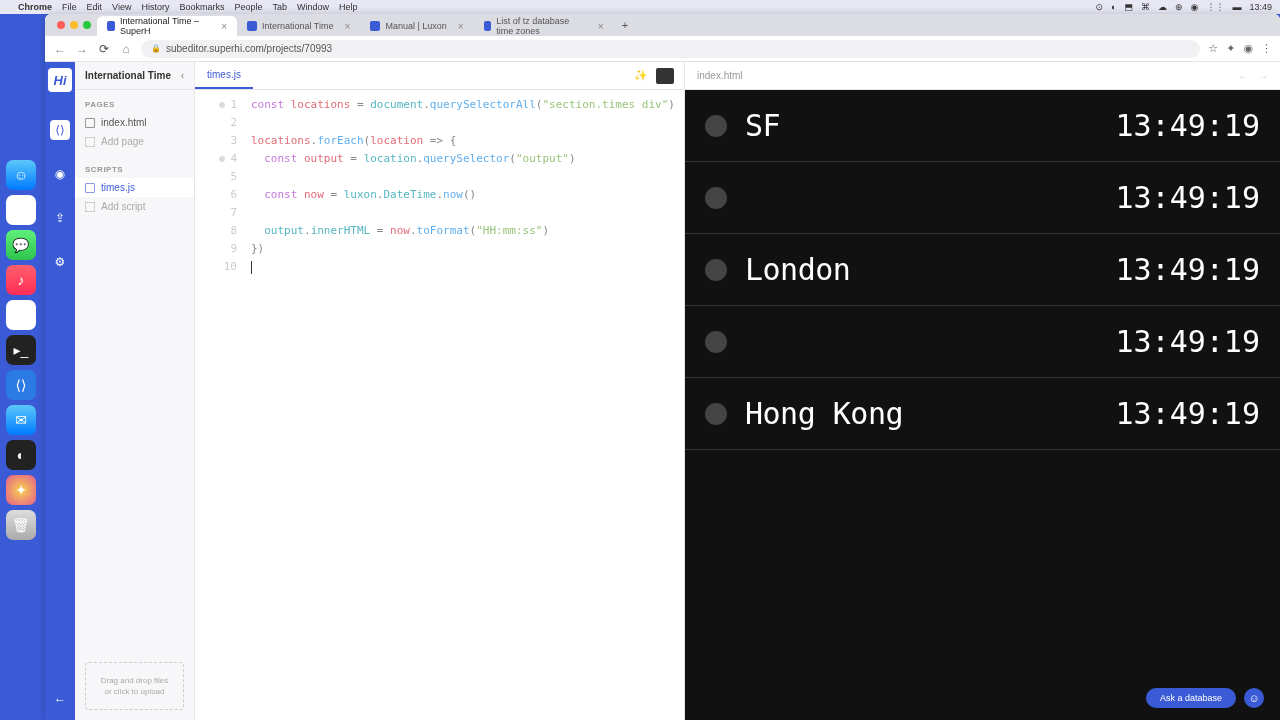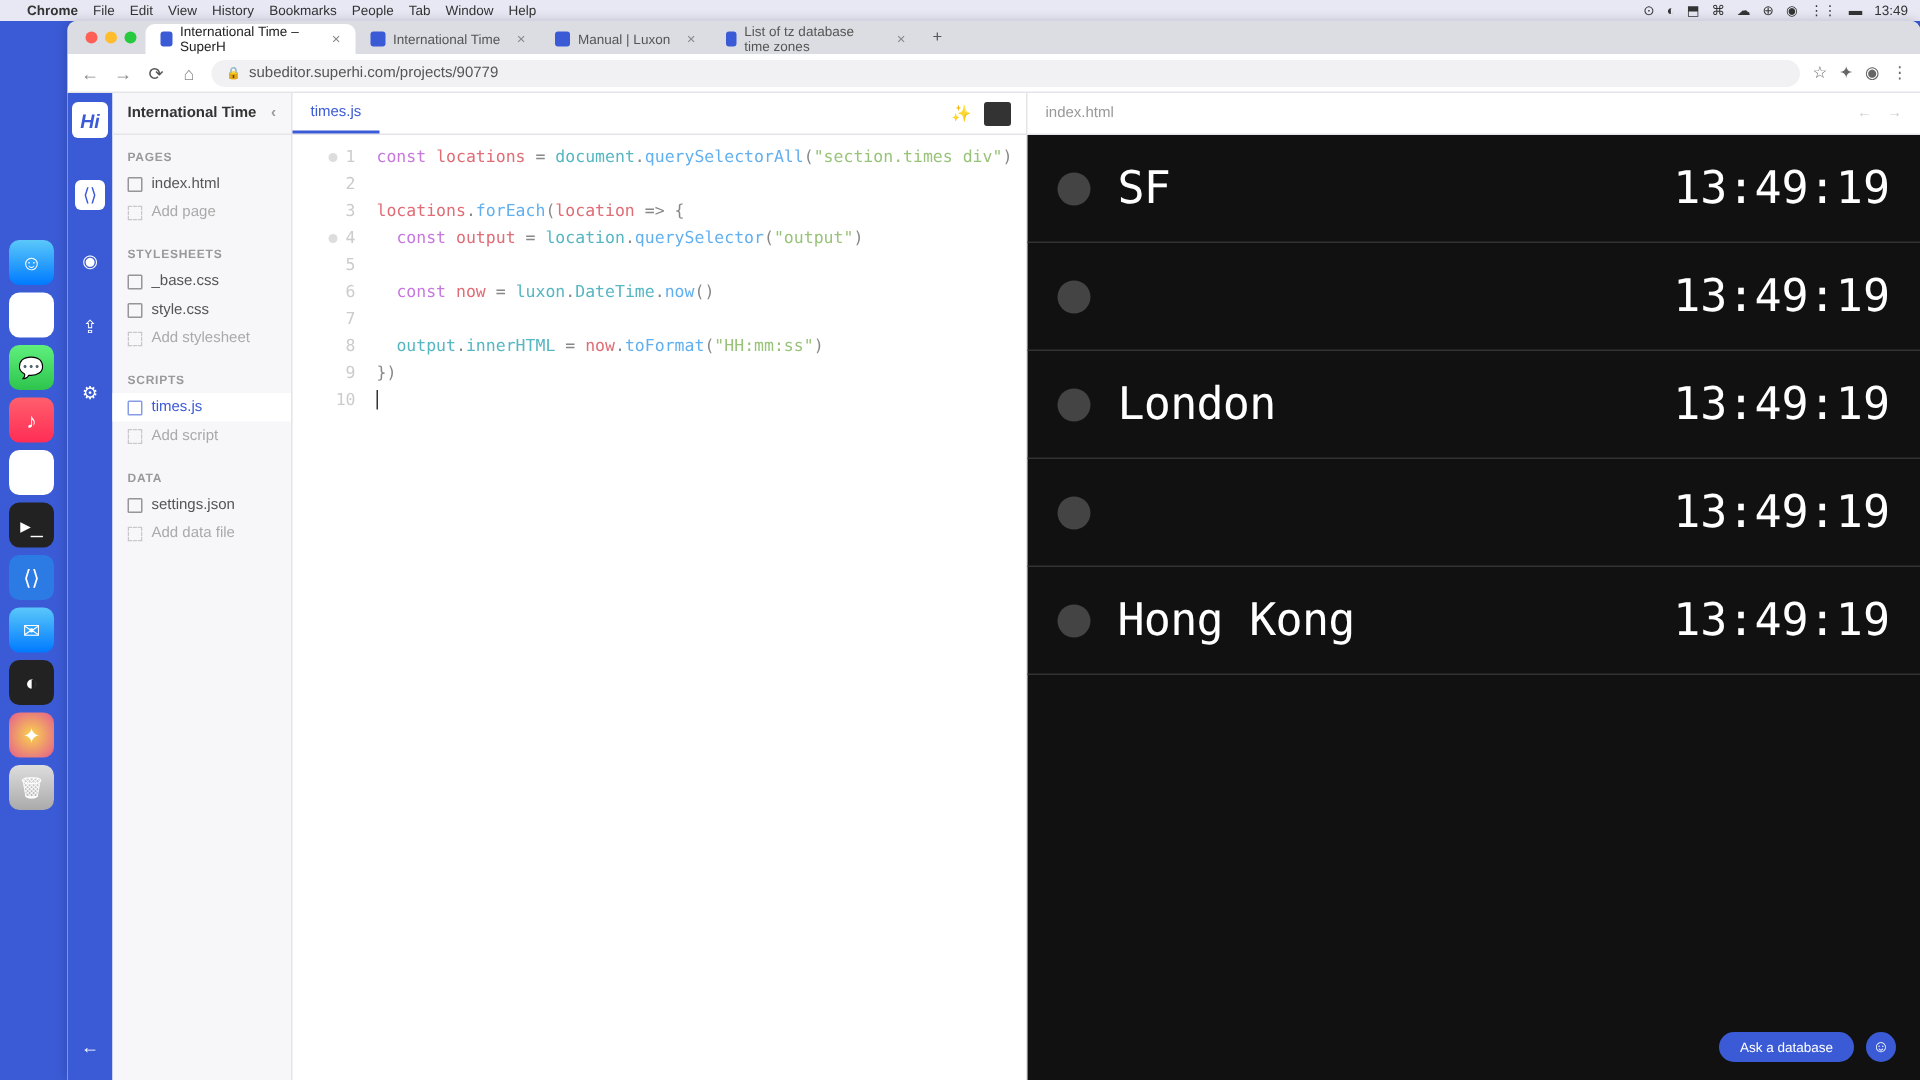--- a/index.html
+++ b/index.html
@@ -438,21 +438,21 @@
     <div class="new-tab">+</div>
   </div>
 
   <div class="url-bar">
     <span class="nav-btn">←</span>
     <span class="nav-btn">→</span>
     <span class="nav-btn active">⟳</span>
     <span class="nav-btn">⌂</span>
     <div class="url-input">
       <span class="lock">🔒</span>
-      <span>subeditor.superhi.com/projects/90779</span>
+      <span>subeditor.superhi.com/projects/70993</span>
     </div>
     <div class="url-right">
       <span>☆</span>
       <span>✦</span>
       <span>◉</span>
       <span>⋮</span>
     </div>
   </div>
 
   <div class="app">
@@ -477,57 +477,35 @@
             <div class="file-item">
               <span class="icon"></span>
               <span>index.html</span>
             </div>
             <div class="file-item add">
               <span class="icon"></span>
               <span>Add page</span>
             </div>
           </div>
           <div class="sidebar-section">
-            <div class="section-label">STYLESHEETS</div>
-            <div class="file-item">
-              <span class="icon"></span>
-              <span>_base.css</span>
-            </div>
-            <div class="file-item">
-              <span class="icon"></span>
-              <span>style.css</span>
-            </div>
-            <div class="file-item add">
-              <span class="icon"></span>
-              <span>Add stylesheet</span>
-            </div>
-          </div>
-          <div class="sidebar-section">
             <div class="section-label">SCRIPTS</div>
             <div class="file-item active">
               <span class="icon"></span>
               <span>times.js</span>
             </div>
             <div class="file-item add">
               <span class="icon"></span>
               <span>Add script</span>
             </div>
           </div>
-          <div class="sidebar-section">
-            <div class="section-label">DATA</div>
-            <div class="file-item">
-              <span class="icon"></span>
-              <span>settings.json</span>
-            </div>
-            <div class="file-item add">
-              <span class="icon"></span>
-              <span>Add data file</span>
-            </div>
-          </div>
-        </div>
+        </div>
+      <div class="dropzone">
+        <div>Drag and drop files</div>
+        <div>or click to upload</div>
+      </div>
     </div>
 
     <div class="editor-area">
       <div class="editor-tabs">
         <div class="editor-tab">
           <span>times.js</span>
         </div>
         <div class="editor-toolbar">
           <div class="toolbar-btn light">✨</div>
           <div class="toolbar-btn"></div>

